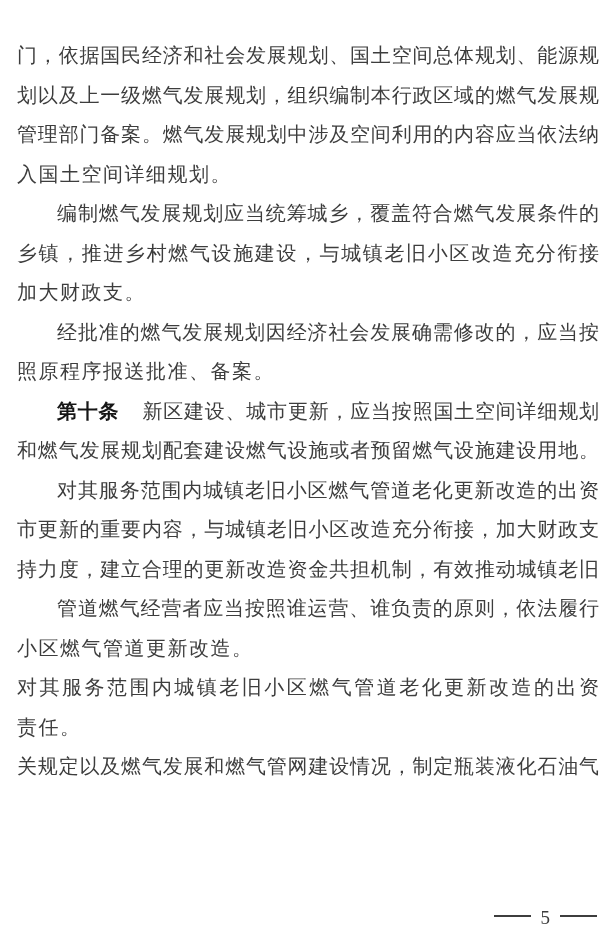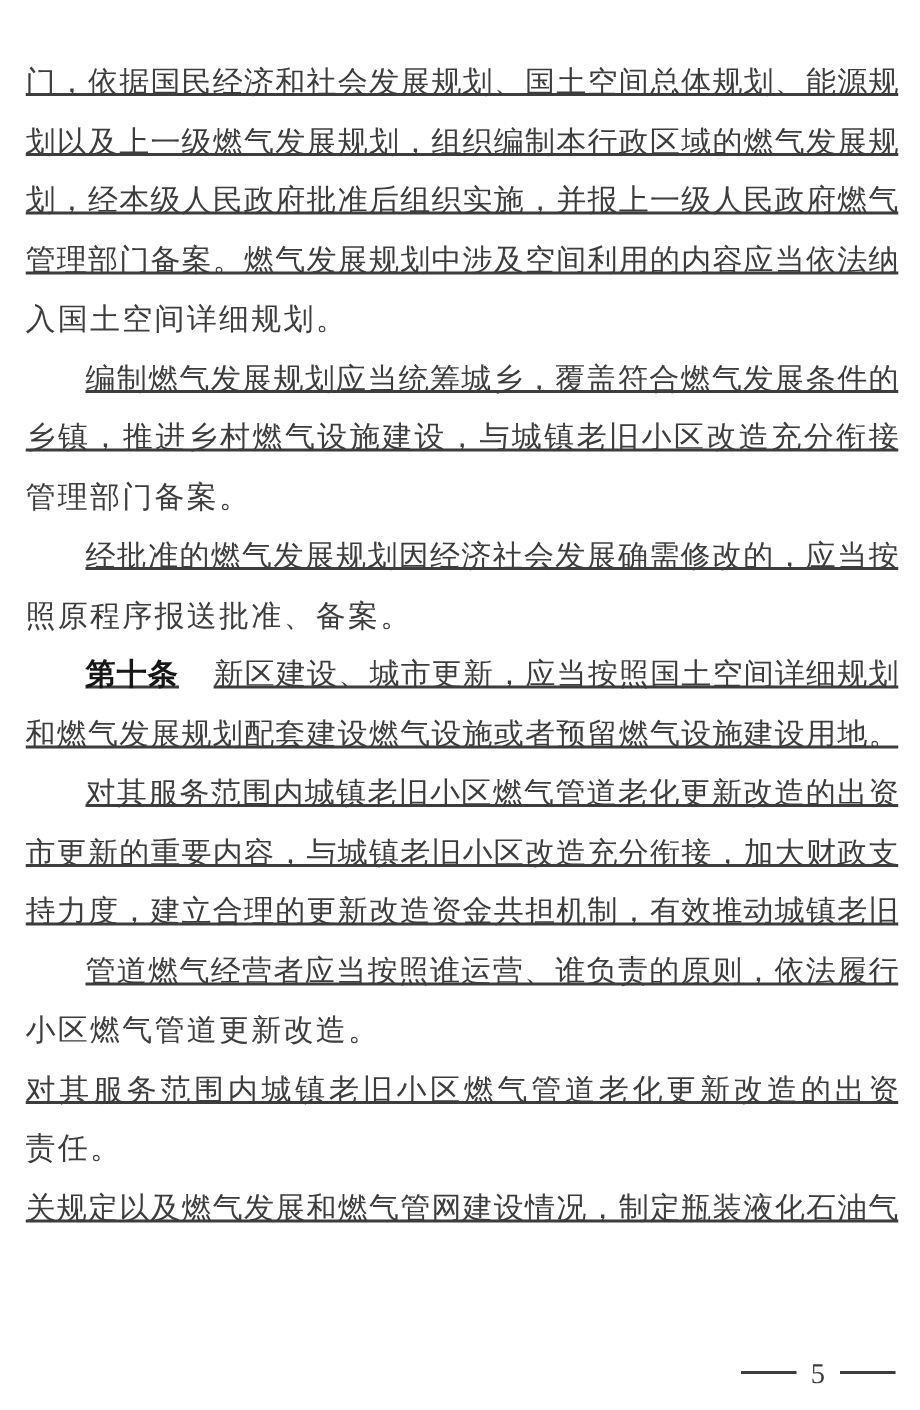--- a/index.html
+++ b/index.html
@@ -29,21 +29,20 @@
     letter-spacing: 1.5px;
     white-space: normal;
     overflow: hidden;
   }
   .line.just {
     letter-spacing: normal;
     text-align: justify;
     text-align-last: justify;
     -moz-text-align-last: justify;
     text-justify: inter-character;
-    text-decoration: underline;
   }
   .line.indent {
     padding-left: 40px;
   }
   .article-no {
     font-weight: bold;
     color: #161616;
   }
   .article-rest {
     padding-left: 23px;
@@ -75,26 +74,25 @@
     vertical-align: middle;
   }
 </style>
 </head>
 <body>
 
 <div class="page">
   <div class="content" id="doc-lines">
       <div class="line just">门，依据国民经济和社会发展规划、国土空间总体规划、能源规</div>
       <div class="line just">划以及上一级燃气发展规划，组织编制本行政区域的燃气发展规</div>
-      <div class="line just">划，经本级人民政府批准后组织实施，并报上一级人民政府燃气</div>
       <div class="line just">管理部门备案。燃气发展规划中涉及空间利用的内容应当依法纳</div>
       <div class="line">入国土空间详细规划。</div>
       <div class="line just indent">编制燃气发展规划应当统筹城乡，覆盖符合燃气发展条件的</div>
       <div class="line just">乡镇，推进乡村燃气设施建设，与城镇老旧小区改造充分衔接</div>
-      <div class="line">管理部门备案。</div>
+      <div class="line">加大财政支。</div>
       <div class="line just indent">经批准的燃气发展规划因经济社会发展确需修改的，应当按</div>
       <div class="line">照原程序报送批准、备案。</div>
       <div class="line just indent"><span class="article-no">第十条</span><span class="article-rest">新区建设、城市更新，应当按照国土空间详细规划</span></div>
       <div class="line just">和燃气发展规划配套建设燃气设施或者预留燃气设施建设用地。</div>
       <div class="line just indent">对其服务范围内城镇老旧小区燃气管道老化更新改造的出资</div>
       <div class="line just">市更新的重要内容，与城镇老旧小区改造充分衔接，加大财政支</div>
       <div class="line just">持力度，建立合理的更新改造资金共担机制，有效推动城镇老旧</div>
       <div class="line just indent">管道燃气经营者应当按照谁运营、谁负责的原则，依法履行</div>
       <div class="line">小区燃气管道更新改造。</div>
       <div class="line just">对其服务范围内城镇老旧小区燃气管道老化更新改造的出资</div>

